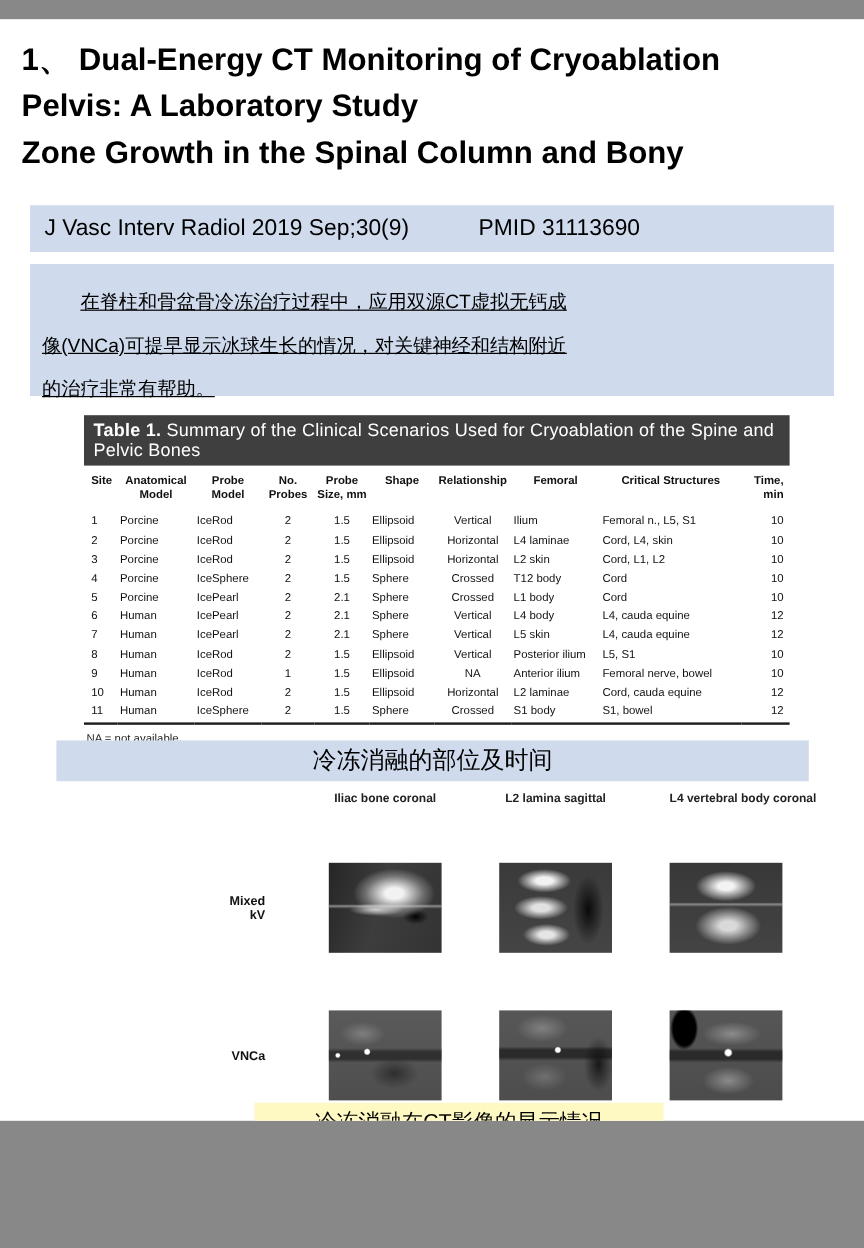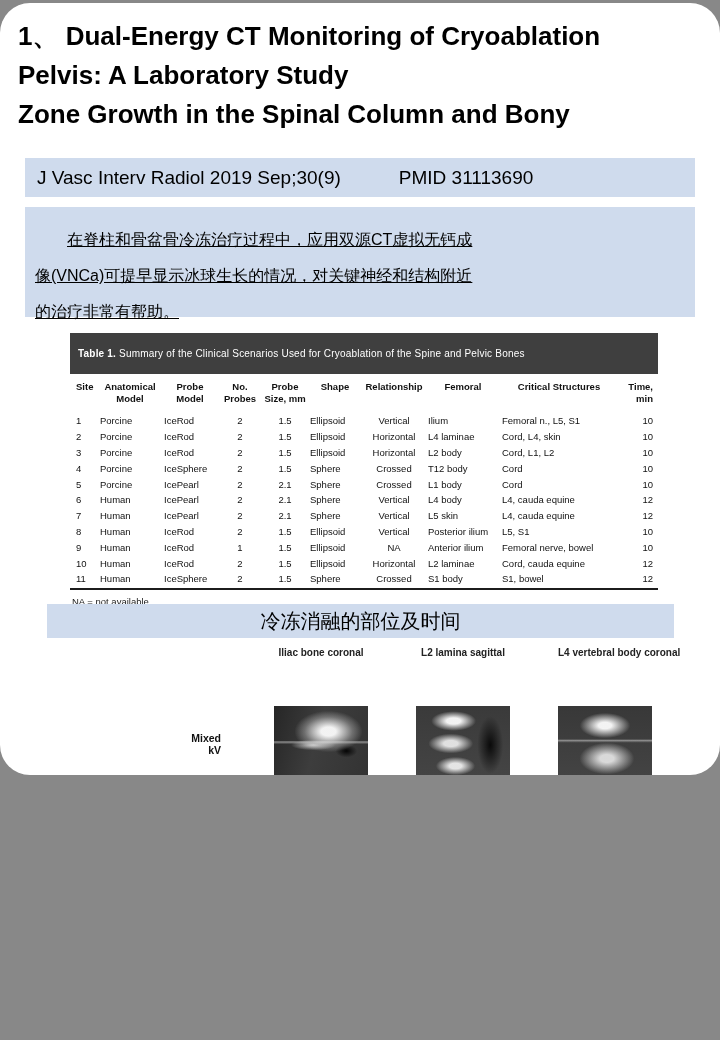--- a/index.html
+++ b/index.html
@@ -1,35 +1,35 @@
 <!DOCTYPE html>
 <html><head>
 <meta charset="utf-8">
 <style>
   html,body{margin:0;padding:0;background:#888;}
-  .page{position:relative;width:720px;height:772px;background:#ffffff;margin:3px auto;
-        font-family:"Liberation Sans",sans-serif;overflow:hidden;border-radius:30px;}
+  .page{position:relative;width:720px;height:918px;background:#ffffff;margin:16px auto;
+        font-family:"Liberation Sans",sans-serif;overflow:hidden;}
 
   
   .title{position:absolute;left:18px;top:14px;width:692px;font-size:26px;font-weight:bold;
          color:#000;line-height:39px;}
 
   
   .cite{position:absolute;left:25px;top:155px;width:670px;height:39px;background:#cfdbed;
         display:flex;align-items:center;font-size:19px;color:#000;padding-left:12px;box-sizing:border-box;}
   .cite .pmid{margin-left:58px;}
 
   
   .summary{position:absolute;left:25px;top:204px;width:670px;height:110px;background:#cfdbed;
            font-size:16px;line-height:36px;color:#000;padding:15px 12px 0 10px;box-sizing:border-box;text-decoration:underline;}
   .summary .ln0{text-indent:2em;}
 
   
   .tablewrap{position:absolute;left:70px;top:330px;width:588px;color:#111;}
-  .tabletitle{background:#3f3f3f;color:#fff;font-size:10px;padding:15px 8px;letter-spacing:.2px;}
+  .tabletitle{background:#3f3f3f;color:#fff;font-size:15px;padding:4px 8px;letter-spacing:.2px;}
   .tabletitle b{font-weight:bold;}
   table.clin{border-collapse:collapse;table-layout:fixed;width:588px;font-size:9.5px;
              border-bottom:2px solid #1c1c1c;margin-top:2px;}
   table.clin th{font-weight:bold;text-align:center;vertical-align:top;padding:5px 2px 9px 2px;line-height:1.25;}
   table.clin td{vertical-align:top;padding:1.5px 2px;line-height:1.35;}
   table.clin .c0{text-align:left;padding-left:6px;}
   table.clin th.c0{text-align:left;}
   table.clin .c1,table.clin .c2,table.clin .c5,table.clin .c7,table.clin .c8{text-align:left;}
   table.clin th.c1,table.clin th.c2,table.clin th.c5,table.clin th.c7,table.clin th.c8{text-align:center;}
   table.clin .c3,table.clin .c4,table.clin .c6{text-align:center;}
@@ -176,21 +176,21 @@
             <td class="c9">10</td>
           </tr>
           <tr>
             <td class="c0">3</td>
             <td class="c1">Porcine</td>
             <td class="c2">IceRod</td>
             <td class="c3">2</td>
             <td class="c4">1.5</td>
             <td class="c5">Ellipsoid</td>
             <td class="c6">Horizontal</td>
-            <td class="c7">L2 body</td>
+            <td class="c7">L2 skin</td>
             <td class="c8">Cord, L1, L2</td>
             <td class="c9">10</td>
           </tr>
           <tr>
             <td class="c0">4</td>
             <td class="c1">Porcine</td>
             <td class="c2">IceSphere</td>
             <td class="c3">2</td>
             <td class="c4">1.5</td>
             <td class="c5">Sphere</td>

